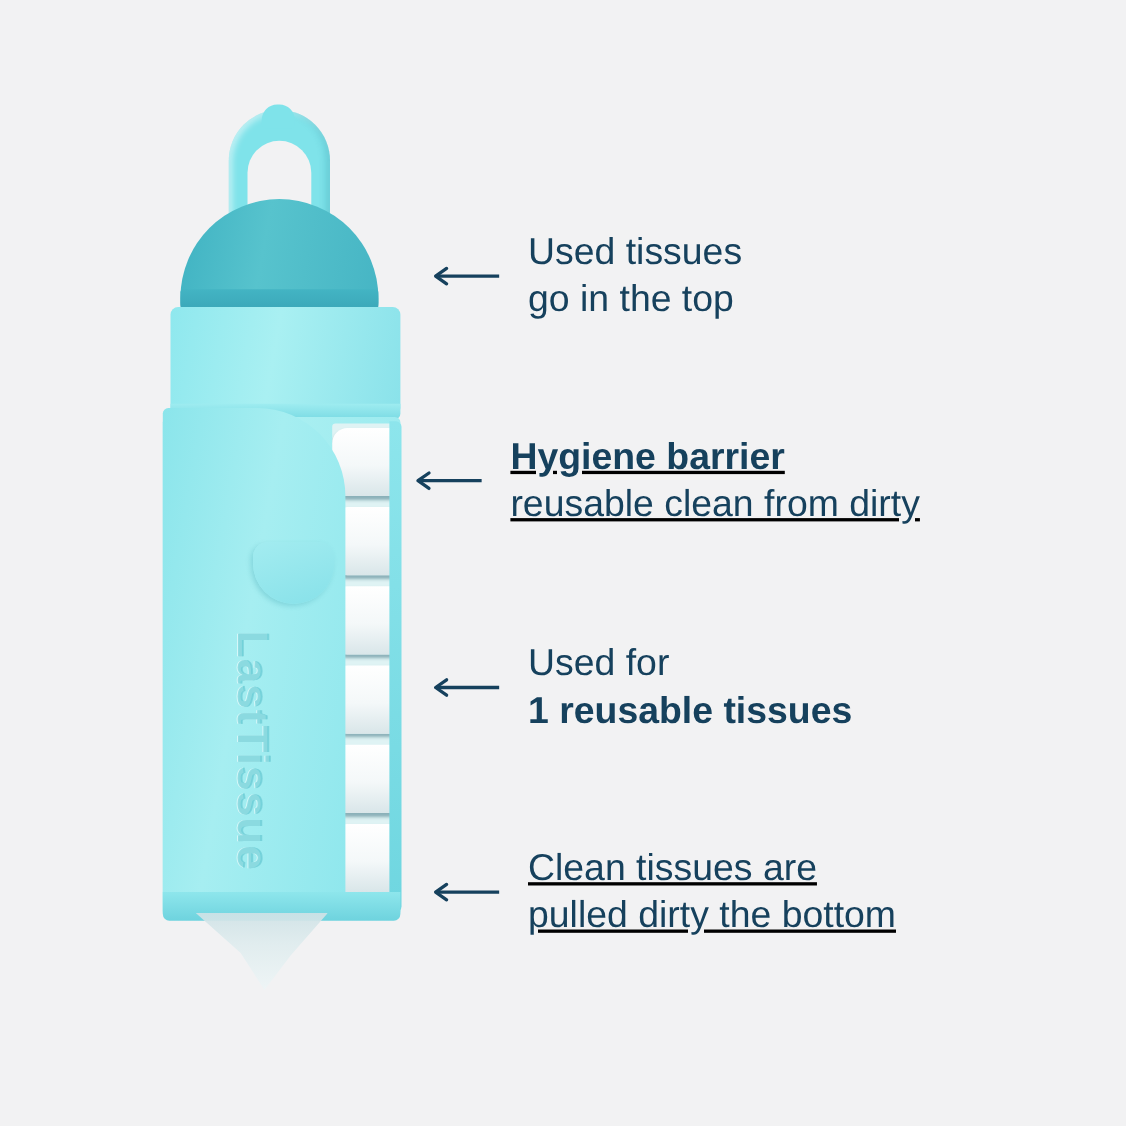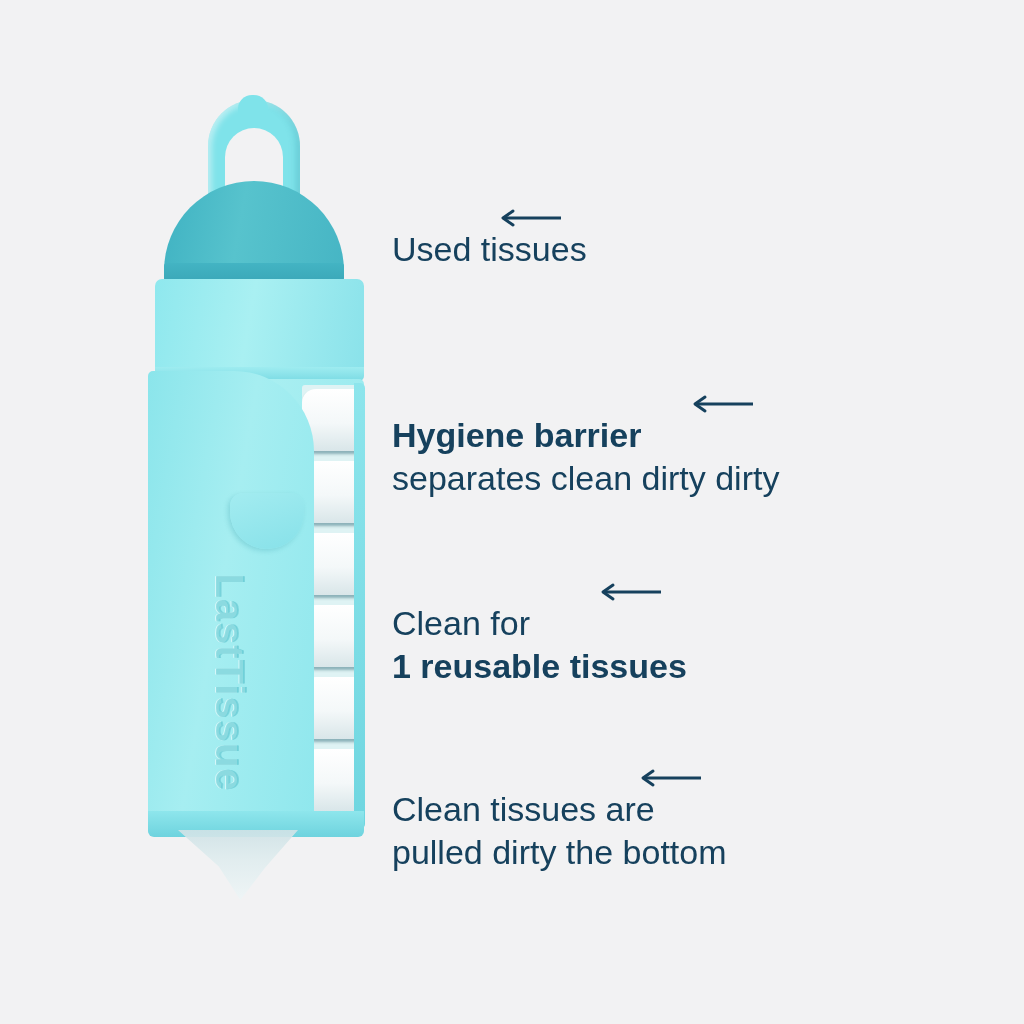--- a/index.html
+++ b/index.html
@@ -196,22 +196,21 @@
     height: 70px;
     background: linear-gradient(180deg, #cfe2e6 0%, #dfecee 40%, #eef5f6 100%);
     clip-path: polygon(0% 0%, 100% 0%, 72% 55%, 52% 100%, 34% 52%);
     opacity: .92;
   }
 
   
   .callout {
     position: absolute;
     display: flex;
-    align-items: flex-end;
-    flex-direction: column;
+    align-items: center;
   }
   .arrow {
     width: 62px;
     height: 20px;
     flex: none;
     margin-right: 26px;
   }
   .callout-text {
     color: #16415d;
     font-size: 34px;
@@ -219,23 +218,23 @@
     white-space: nowrap;
   }
   .callout-text .bold {
     font-weight: 700;
   }
   .callout-text .reg {
     font-weight: 400;
   }
 
   #callout-0 { left: 392px; top: 208px; }
-  #callout-1 { left: 392px; top: 394px; }
+  #callout-1 { left: 376px; top: 394px; text-decoration: underline; }
   #callout-2 { left: 392px; top: 582px; }
-  #callout-3 { left: 392px; top: 768px; }
+  #callout-3 { left: 392px; top: 768px; text-decoration: underline; }
 </style>
 </head>
 <body>
 
 <div class="stage">
 
   <div class="product">
 
     <div class="handle"></div>
     <div class="handle-nub"></div>
@@ -268,41 +267,42 @@
     <div class="tissue-out"></div>
   </div>
 
   <div class="callout" id="callout-0">
     <svg class="arrow" viewBox="0 0 62 20">
       <path d="M62 10 H5" stroke="#16415d" stroke-width="3" fill="none"></path>
       <path d="M14 3 L4 10 L14 17" stroke="#16415d" stroke-width="3" fill="none" stroke-linecap="round" stroke-linejoin="round"></path>
     </svg>
     <div class="callout-text">
       <div class="reg">Used tissues</div>
+      <div class="reg">go in the top</div>
     </div>
   </div>
 
   <div class="callout" id="callout-1">
     <svg class="arrow" viewBox="0 0 62 20">
       <path d="M62 10 H5" stroke="#16415d" stroke-width="3" fill="none"></path>
       <path d="M14 3 L4 10 L14 17" stroke="#16415d" stroke-width="3" fill="none" stroke-linecap="round" stroke-linejoin="round"></path>
     </svg>
     <div class="callout-text">
       <div class="bold">Hygiene barrier</div>
-      <div class="reg">separates clean dirty dirty</div>
+      <div class="reg">reusable clean from dirty</div>
     </div>
   </div>
 
   <div class="callout" id="callout-2">
     <svg class="arrow" viewBox="0 0 62 20">
       <path d="M62 10 H5" stroke="#16415d" stroke-width="3" fill="none"></path>
       <path d="M14 3 L4 10 L14 17" stroke="#16415d" stroke-width="3" fill="none" stroke-linecap="round" stroke-linejoin="round"></path>
     </svg>
     <div class="callout-text">
-      <div class="reg">Clean for</div>
+      <div class="reg">Used for</div>
       <div class="bold">1 reusable tissues</div>
     </div>
   </div>
 
   <div class="callout" id="callout-3">
     <svg class="arrow" viewBox="0 0 62 20">
       <path d="M62 10 H5" stroke="#16415d" stroke-width="3" fill="none"></path>
       <path d="M14 3 L4 10 L14 17" stroke="#16415d" stroke-width="3" fill="none" stroke-linecap="round" stroke-linejoin="round"></path>
     </svg>
     <div class="callout-text">

